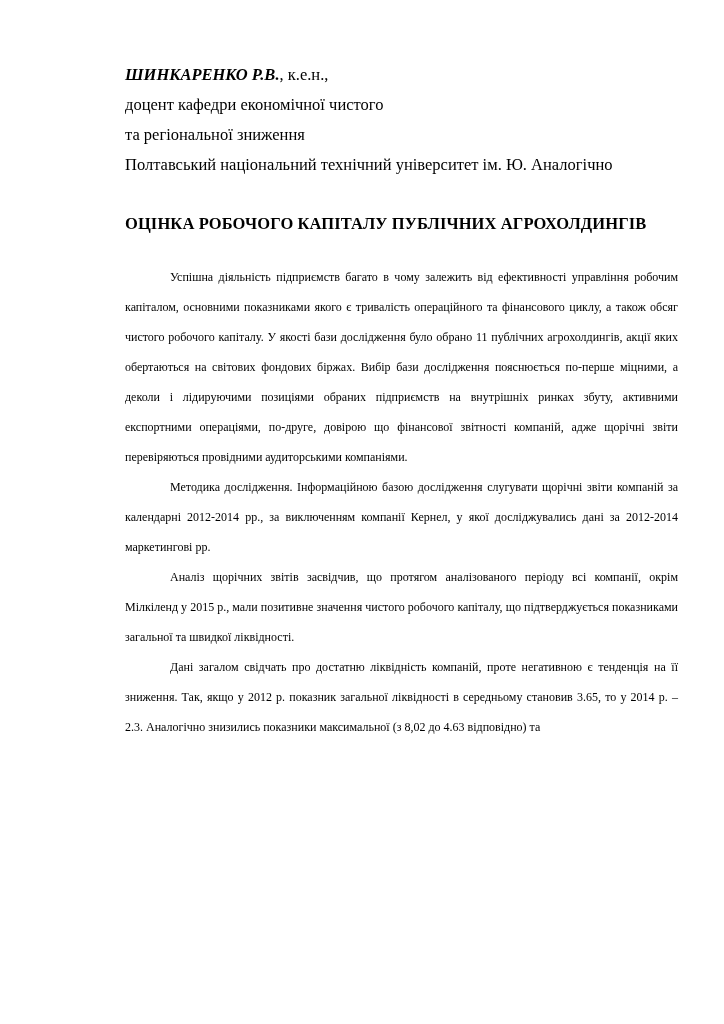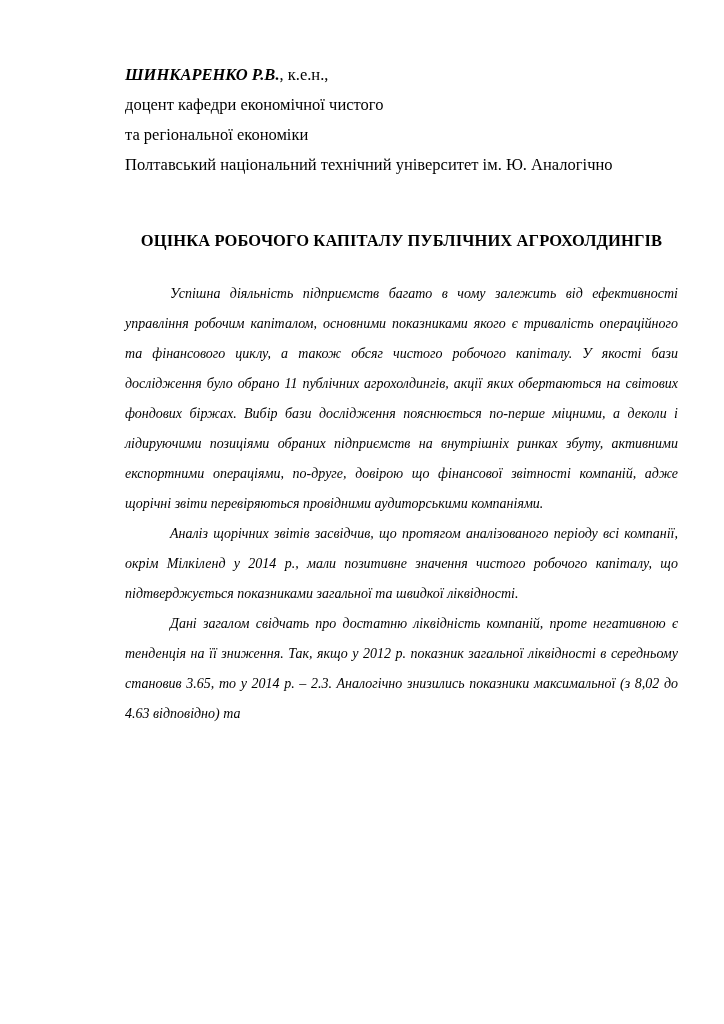--- a/index.html
+++ b/index.html
@@ -47,63 +47,63 @@
   .author-rest {
     font-weight: normal;
     font-style: normal;
   }
 
   
   .title {
     font-size: 16.5px;
     font-weight: bold;
     line-height: 30px;
-    text-align: center;
+    text-align: left;
     letter-spacing: 0.1px;
-    margin-top: 46px;
+    margin-top: 29px;
     white-space: nowrap;
   }
 
   
   .body-block {
     margin-top: 23px;
   }
   p.para {
     margin: 0;
-    font-size: 14px;
+    font-size: 12px;
     line-height: 30px;
     text-align: justify;
     text-justify: inter-word;
     text-indent: 45px;
     hyphens: none;
-    font-style: italic;
   }
 
   
   p.para:last-child {
     margin-bottom: 2px;
   }
 </style>
 </head>
 <body>
 
 <div class="page">
   <div class="content">
 
     <div class="byline-block">
       <div class="byline-line">
         <span class="author-name">ШИНКАРЕНКО Р.В.</span><span class="author-rest">, к.е.н.,</span>
       </div>
       <div class="byline-line">доцент кафедри економічної чистого</div>
-      <div class="byline-line">та регіональної економіки</div>
+      <div class="byline-line">та регіональної зниження</div>
       <div class="byline-line">Полтавський національний технічний університет ім. Ю. Аналогічно</div>
     </div>
 
     <div class="title">ОЦІНКА РОБОЧОГО КАПІТАЛУ ПУБЛІЧНИХ АГРОХОЛДИНГІВ</div>
 
     <div class="body-block">
       <p class="para">Успішна діяльність підприємств багато в чому залежить від ефективності управління робочим капіталом, основними показниками якого є тривалість операційного та фінансового циклу, а також обсяг чистого робочого капіталу. У якості бази дослідження було обрано 11 публічних агрохолдингів, акції яких обертаються на світових фондових біржах. Вибір бази дослідження пояснюється по-перше міцними, а деколи і лідируючими позиціями обраних підприємств на внутрішніх ринках збуту, активними експортними операціями, по-друге, довірою що фінансової звітності компаній, адже щорічні звіти перевіряються провідними аудиторськими компаніями.</p>
-      <p class="para">Аналіз щорічних звітів засвідчив, що протягом аналізованого періоду всі компанії, окрім Мілкіленд у 2014 р., мали позитивне значення чистого робочого капіталу, що підтверджується показниками загальної та швидкої ліквідності.</p>
+      <p class="para">Методика дослідження. Інформаційною базою дослідження слугувати щорічні звіти компаній за календарні 2012-2014 рр., за виключенням компанії Кернел, у якої досліджувались дані за 2012-2014 маркетингові рр.</p>
+      <p class="para">Аналіз щорічних звітів засвідчив, що протягом аналізованого періоду всі компанії, окрім Мілкіленд у 2015 р., мали позитивне значення чистого робочого капіталу, що підтверджується показниками загальної та швидкої ліквідності.</p>
       <p class="para">Дані загалом свідчать про достатню ліквідність компаній, проте негативною є тенденція на її зниження. Так, якщо у 2012 р. показник загальної ліквідності в середньому становив 3.65, то у 2014 р. – 2.3. Аналогічно знизились показники максимальної (з 8,02 до 4.63 відповідно) та</p>
     </div>
 
   </div>
 </div>
 
 </body></html>

